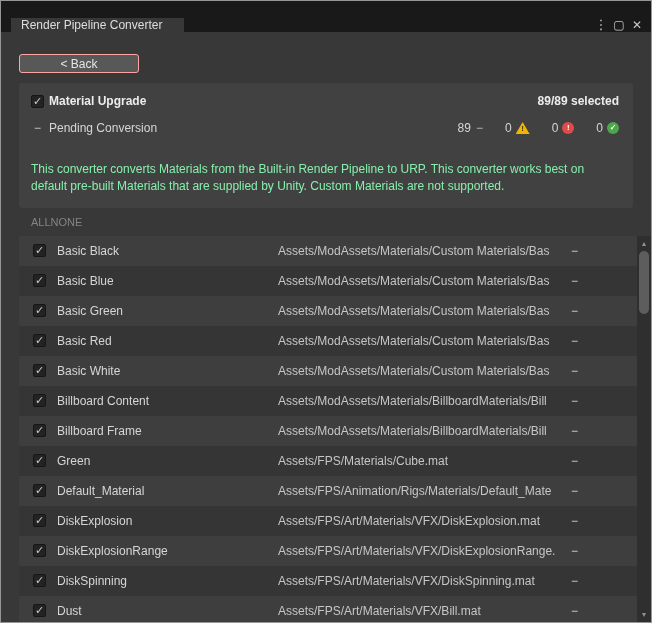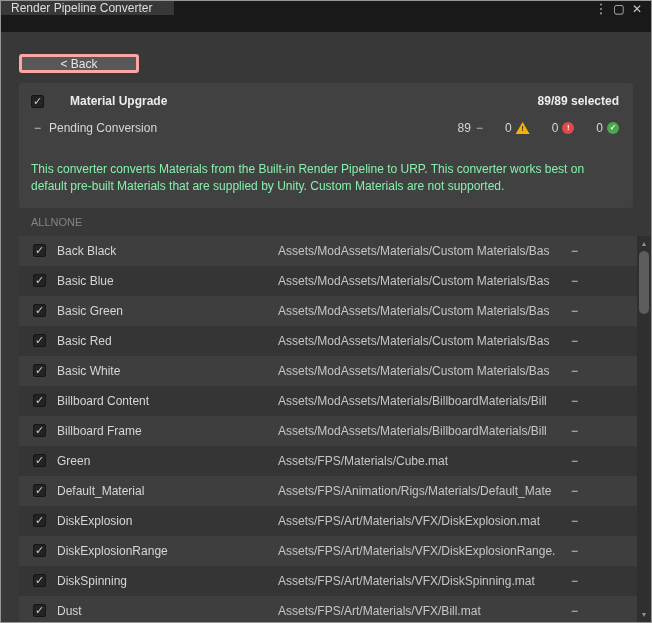--- a/index.html
+++ b/index.html
@@ -9,53 +9,53 @@
     border: 1px solid #969696;
     background: #383838;
     font-family: "Liberation Sans", sans-serif;
     color: #d2d2d2;
     display: flex; flex-direction: column;
     overflow: hidden;
     -webkit-user-select: none; user-select: none;
   }
 
   
-  .titlebar { height: 31px; min-height: 23px; background: #191919; display: flex; align-items: flex-start; }
+  .titlebar { height: 31px; min-height: 23px; background: #191919; display: flex; align-items: flex-end; padding-left: 10px; }
   .tab {
     background: #383838; display: flex; align-items: center;
     padding: 0 22px 0 10px; font-size: 12px; color: #dedede; white-space: nowrap;
   }
   .win-controls { margin-left: auto; display: flex; align-items: center; padding-right: 5px; }
   .win-btn {
     width: 18px; height: 100%; display: flex; align-items: center; justify-content: center;
     color: #c8c8c8; font-size: 12px; cursor: default;
   }
   .win-btn.menu { font-size: 13px; }
 
   
   .back-btn {
     margin: 22px 0 0 18px; width: 120px; height: 19px;
-    background: #585858; border: 3px solid #fca5a5; border-radius: 3px;
+    background: #585858; border: 1px solid #fca5a5; border-radius: 3px;
     color: #e6e6e6; font-size: 12px;
     display: flex; align-items: center; justify-content: center;
   }
 
   
   .panel {
     margin: 10px 18px 0 18px; background: #414141; border-radius: 3px;
     padding: 11px 14px 12px 12px;
   }
   .prow1 { display: flex; align-items: center; }
   .checkbox {
     width: 13px; height: 13px; background: #232323;
     border: 1px solid #161616; border-radius: 2px;
     display: flex; align-items: center; justify-content: center; flex: none;
   }
   .check { color: #cdcdcd; font-size: 11px; line-height: 1; }
-  .converter-name { margin-left: 26px; font-weight: bold; font-size: 12px; color: #ececec; }
+  .converter-name { margin-left: 5px; font-weight: bold; font-size: 12px; color: #ececec; }
   .selected-summary { margin-left: auto; font-weight: bold; font-size: 12px; color: #ececec; }
 
   .prow2 { display: flex; align-items: center; margin-top: 13px; padding-left: 3px; font-size: 12px; color: #d6d6d6; }
   .collapse-icon { width: 15px; color: #c8c8c8; flex: none; }
   .right-stats { margin-left: auto; display: flex; align-items: center; }
   .stat-num { color: #d6d6d6; padding-left: 8px; }
   .stat-gap { margin-left: 14px; }
   .stat-icon { margin-left: 4px; }
   .dash-icon { color: #bdbdbd; margin-left: 5px; }
   .tri {
@@ -150,21 +150,21 @@
   <span>ALL</span>
   <span>NONE</span>
 </div>
 
 <div class="list-region">
   <div class="list">
   <div class="lrow">
     <span class="checkbox">
       <span class="check">✓</span>
     </span>
-    <span class="name">Back Black</span>
+    <span class="name">Basic Black</span>
     <span class="path">Assets/ModAssets/Materials/Custom Materials/Bas</span>
     <span class="status">−</span>
   </div>
 
   <div class="lrow">
     <span class="checkbox">
       <span class="check">✓</span>
     </span>
     <span class="name">Basic Blue</span>
     <span class="path">Assets/ModAssets/Materials/Custom Materials/Bas</span>

